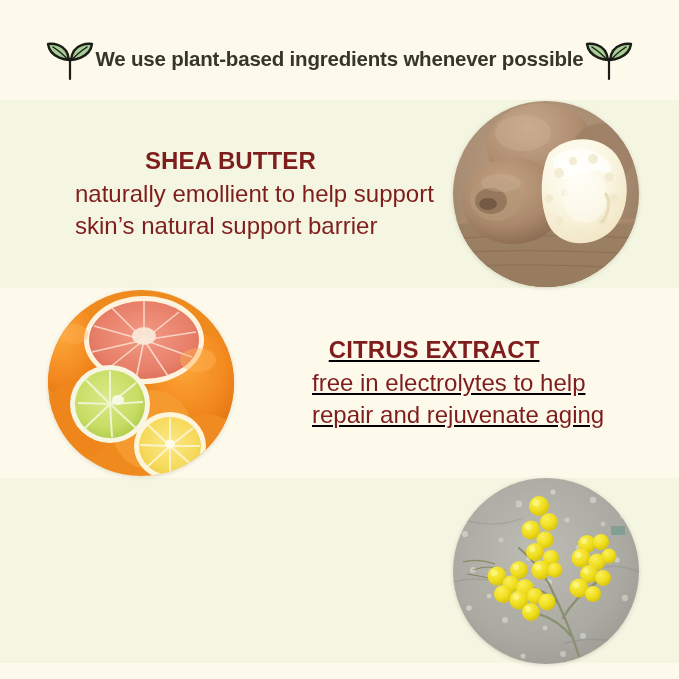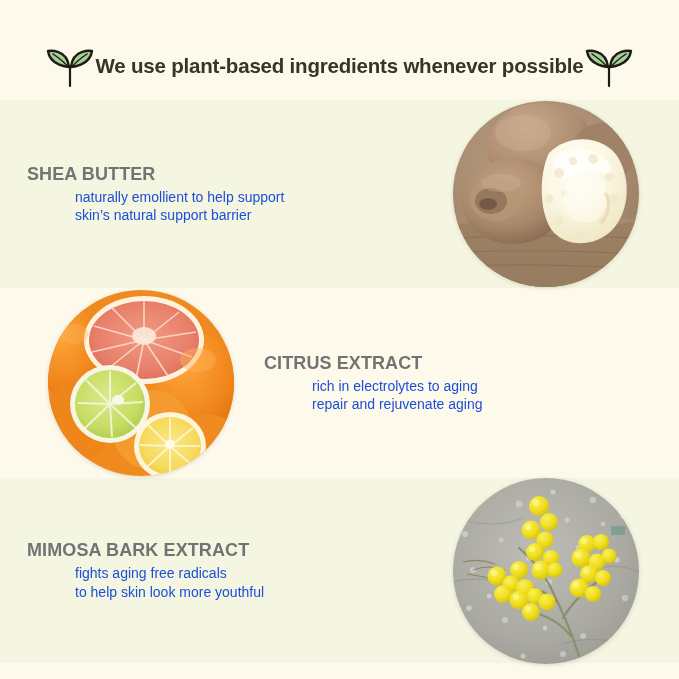--- a/index.html
+++ b/index.html
@@ -18,21 +18,21 @@
   
   .band { position:absolute; left:0; width:679px; }
   .band-header { top:0;    height:100px; background:#FDFAEC; }
   .band-1      { top:100px;height:188px; background:#F4F6E2; }
   .band-2      { top:288px;height:190px; background:#FDFAEC; }
   .band-3      { top:478px;height:185px; background:#F4F6E2; }
   .band-foot   { top:663px;height:16px;  background:#FDFAEC; }
 
   
   .header {
-    position:absolute; top:16px; left:0;
+    position:absolute; top:9px; left:0;
     width:679px; height:100px;
     display:flex; align-items:center; justify-content:center;
   }
   .sprout-icon { width:52px; height:48px; flex:0 0 auto; display:block; }
   .header-title {
     font-size:20.5px;
     font-weight:bold;
     color:#35352A;
     letter-spacing:-0.2px;
     white-space:nowrap;
@@ -40,29 +40,30 @@
 
   
   .row { position:absolute; left:0; width:679px; display:flex; align-items:center; }
   .row-1 { top:100px; height:188px; }
   .row-2 { top:288px; height:190px; }
   .row-3 { top:478px; height:185px; }
 
   .row-text-left  { padding-left:27px; order:1; }
   .row-photo-right{ order:2; margin-left:auto; margin-right:40px; }
   .row-photo-left { order:1; margin-left:48px; margin-right:0; }
-  .row-text-right { order:2; padding-left:30px; }
+  .row-text-right { order:2; padding-left:30px;text-decoration:underline; }
 
   .ingredient-title {
-    font-size:18px; font-weight:bold; color:#737373;
+    font-size:24px; font-weight:bold; color:#7f1d1d;
     letter-spacing:0.1px; white-space:nowrap;
     margin-bottom:3px;
+    text-align:center;
   }
   .ingredient-desc {
-    font-size:14px; color:#1d4ed8; line-height:1.32;
+    font-size:24px; color:#7f1d1d; line-height:1.32;
     padding-left:48px; white-space:nowrap;
   }
   .ingredient-desc span { display:block; }
 
   
   .photo {
     width:186px; height:186px;
     border-radius:50%;
     position:relative;
     overflow:hidden;
@@ -244,34 +245,27 @@
             <path d="M122 156 L100 135"></path>
         </g>
         <ellipse cx="122" cy="154" rx="5" ry="4.5" fill="#FFFBE6"></ellipse>
         <ellipse cx="150" cy="70" rx="18" ry="12" fill="#FFB257" opacity="0.45"></ellipse>
         <ellipse cx="26" cy="44" rx="14" ry="10" fill="#FFB257" opacity="0.4"></ellipse>
       </svg>
     </div>
     <div class="row-text-right">
       <div class="ingredient-title">CITRUS EXTRACT</div>
       <div class="ingredient-desc">
-        <span>rich in electrolytes to aging</span>
+        <span>free in electrolytes to help</span>
         <span>repair and rejuvenate aging</span>
       </div>
     </div>
   </div>
 
   <div class="row row-3">
-    <div class="row-text-left">
-      <div class="ingredient-title">MIMOSA BARK EXTRACT</div>
-      <div class="ingredient-desc">
-        <span>fights aging free radicals</span>
-        <span>to help skin look more youthful</span>
-      </div>
-    </div>
     <div class="photo row-photo-right">
       <svg viewBox="0 0 186 186">
         <defs>
           <radialGradient id="stoneG" cx="45%" cy="40%" r="78%">
             <stop offset="0%" stop-color="#BDBDB6"></stop>
             <stop offset="60%" stop-color="#AAAAA3"></stop>
             <stop offset="100%" stop-color="#93938C"></stop>
           </radialGradient>
           <radialGradient id="pomG" cx="35%" cy="30%" r="72%">
             <stop offset="0%" stop-color="#FAF05A"></stop>

